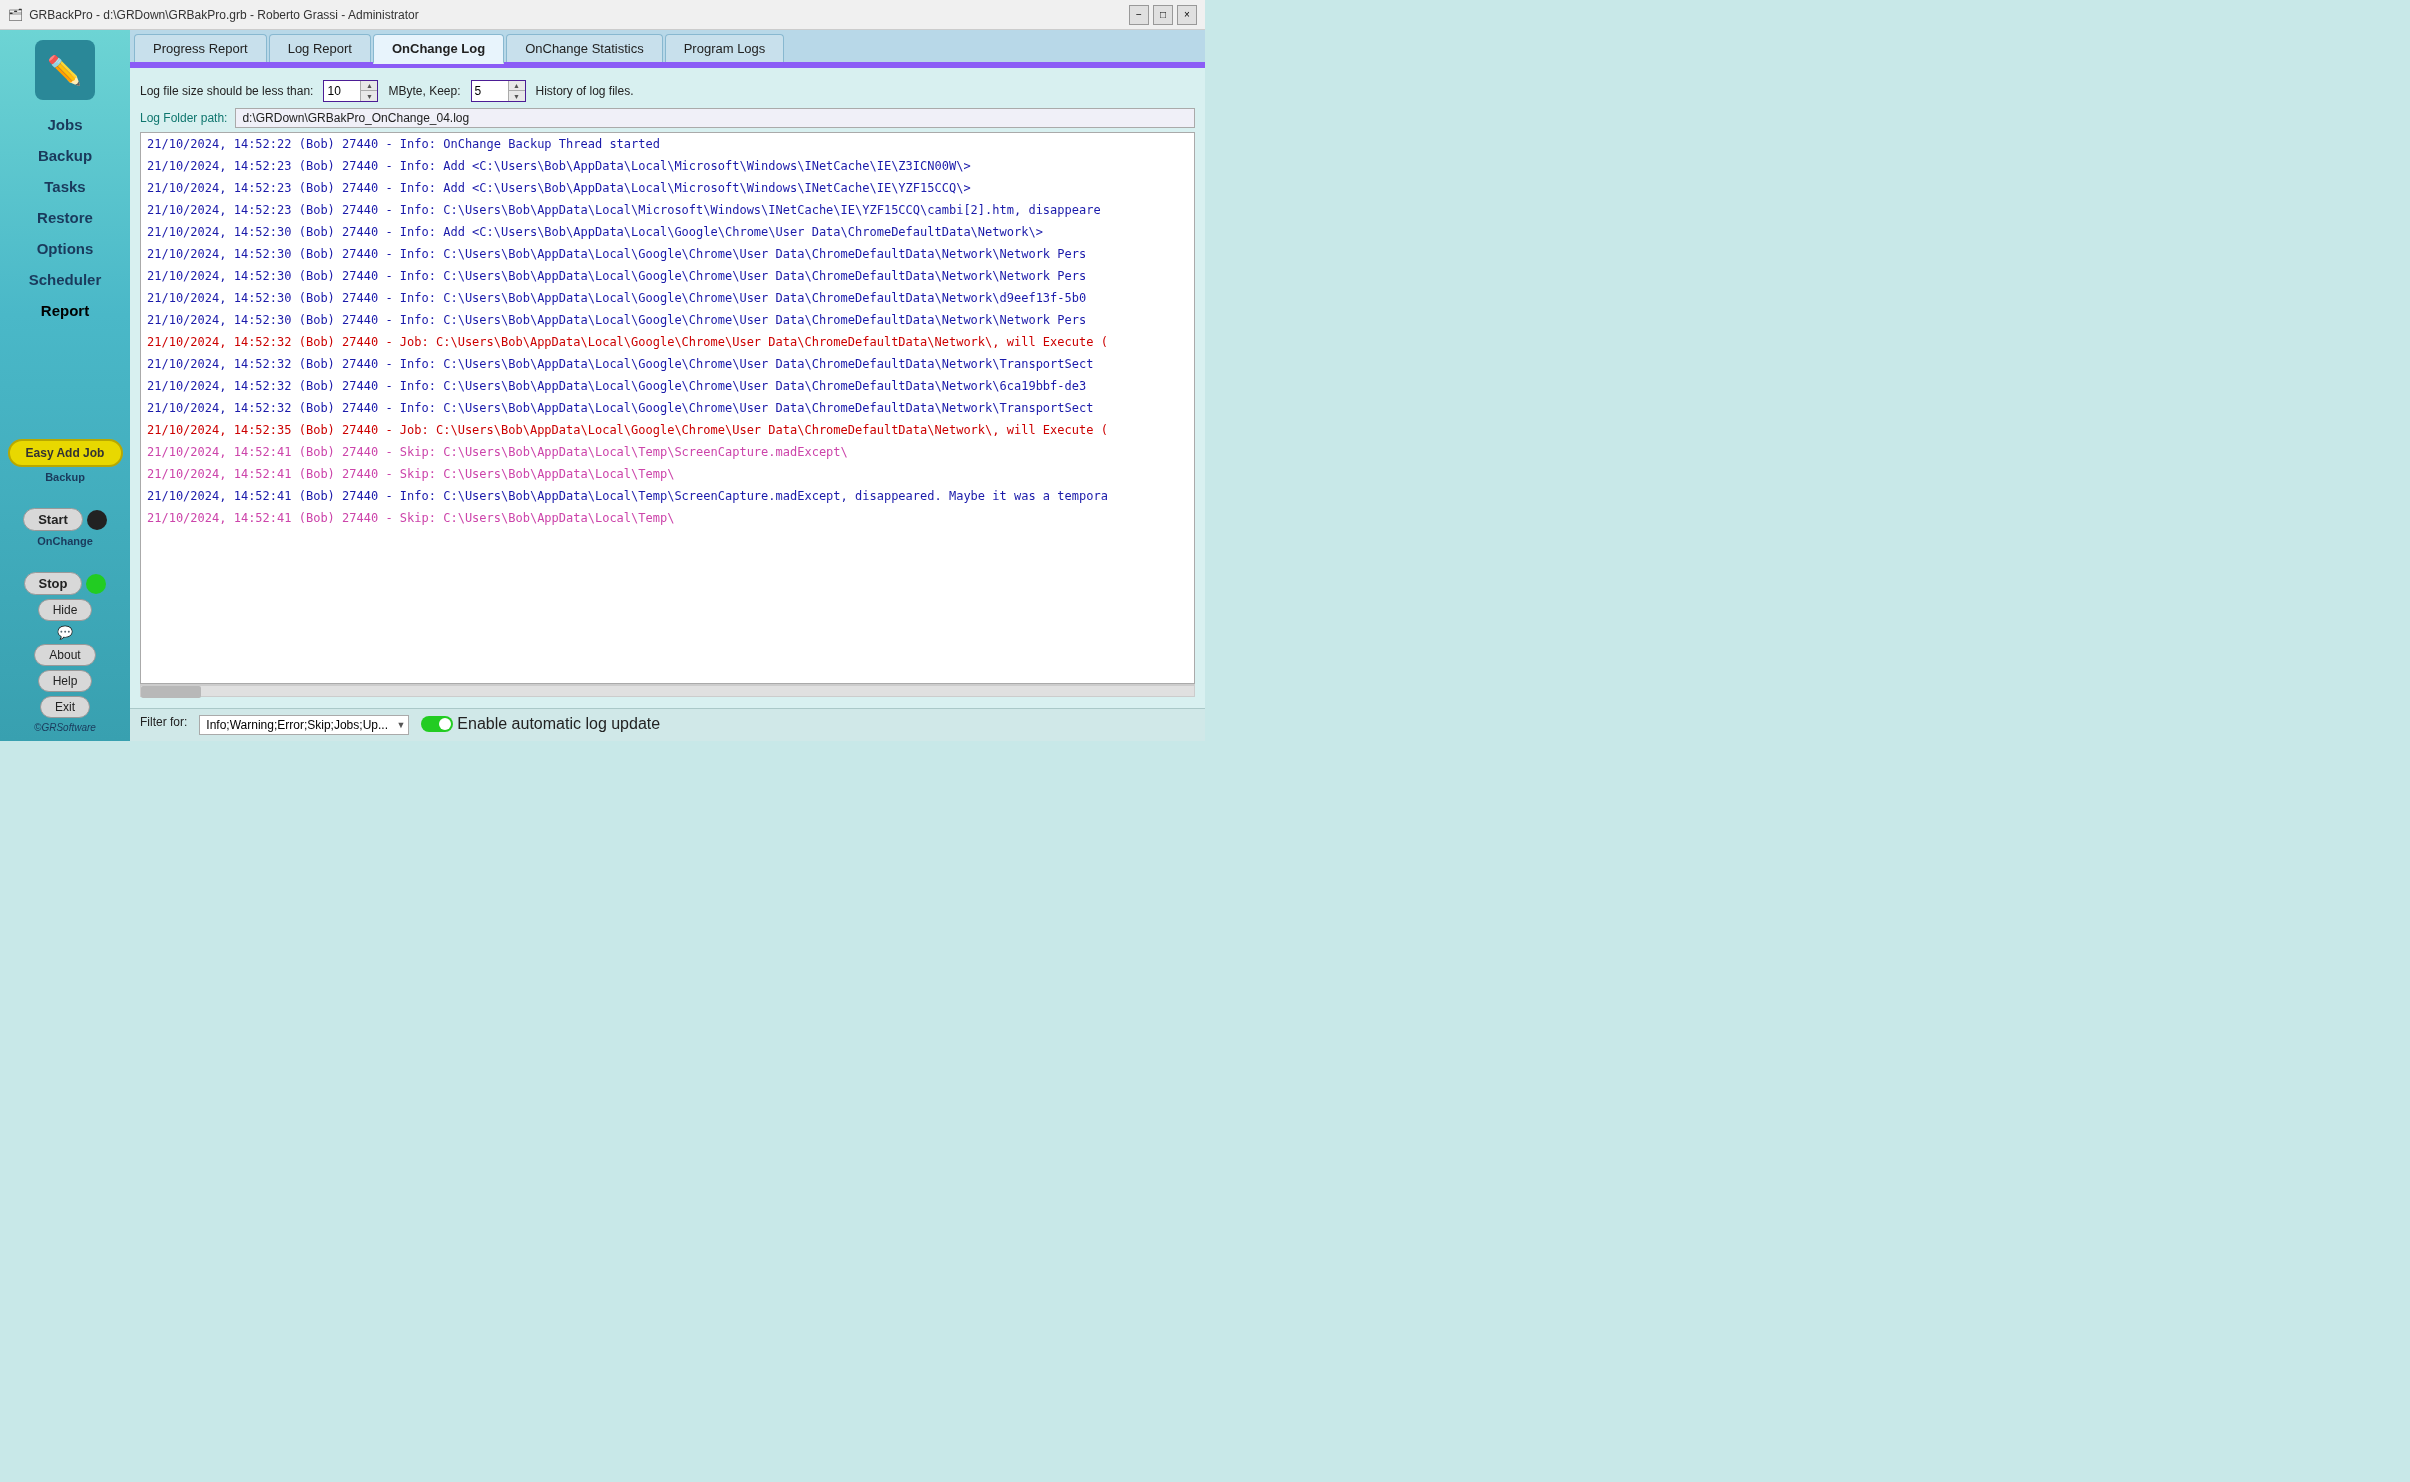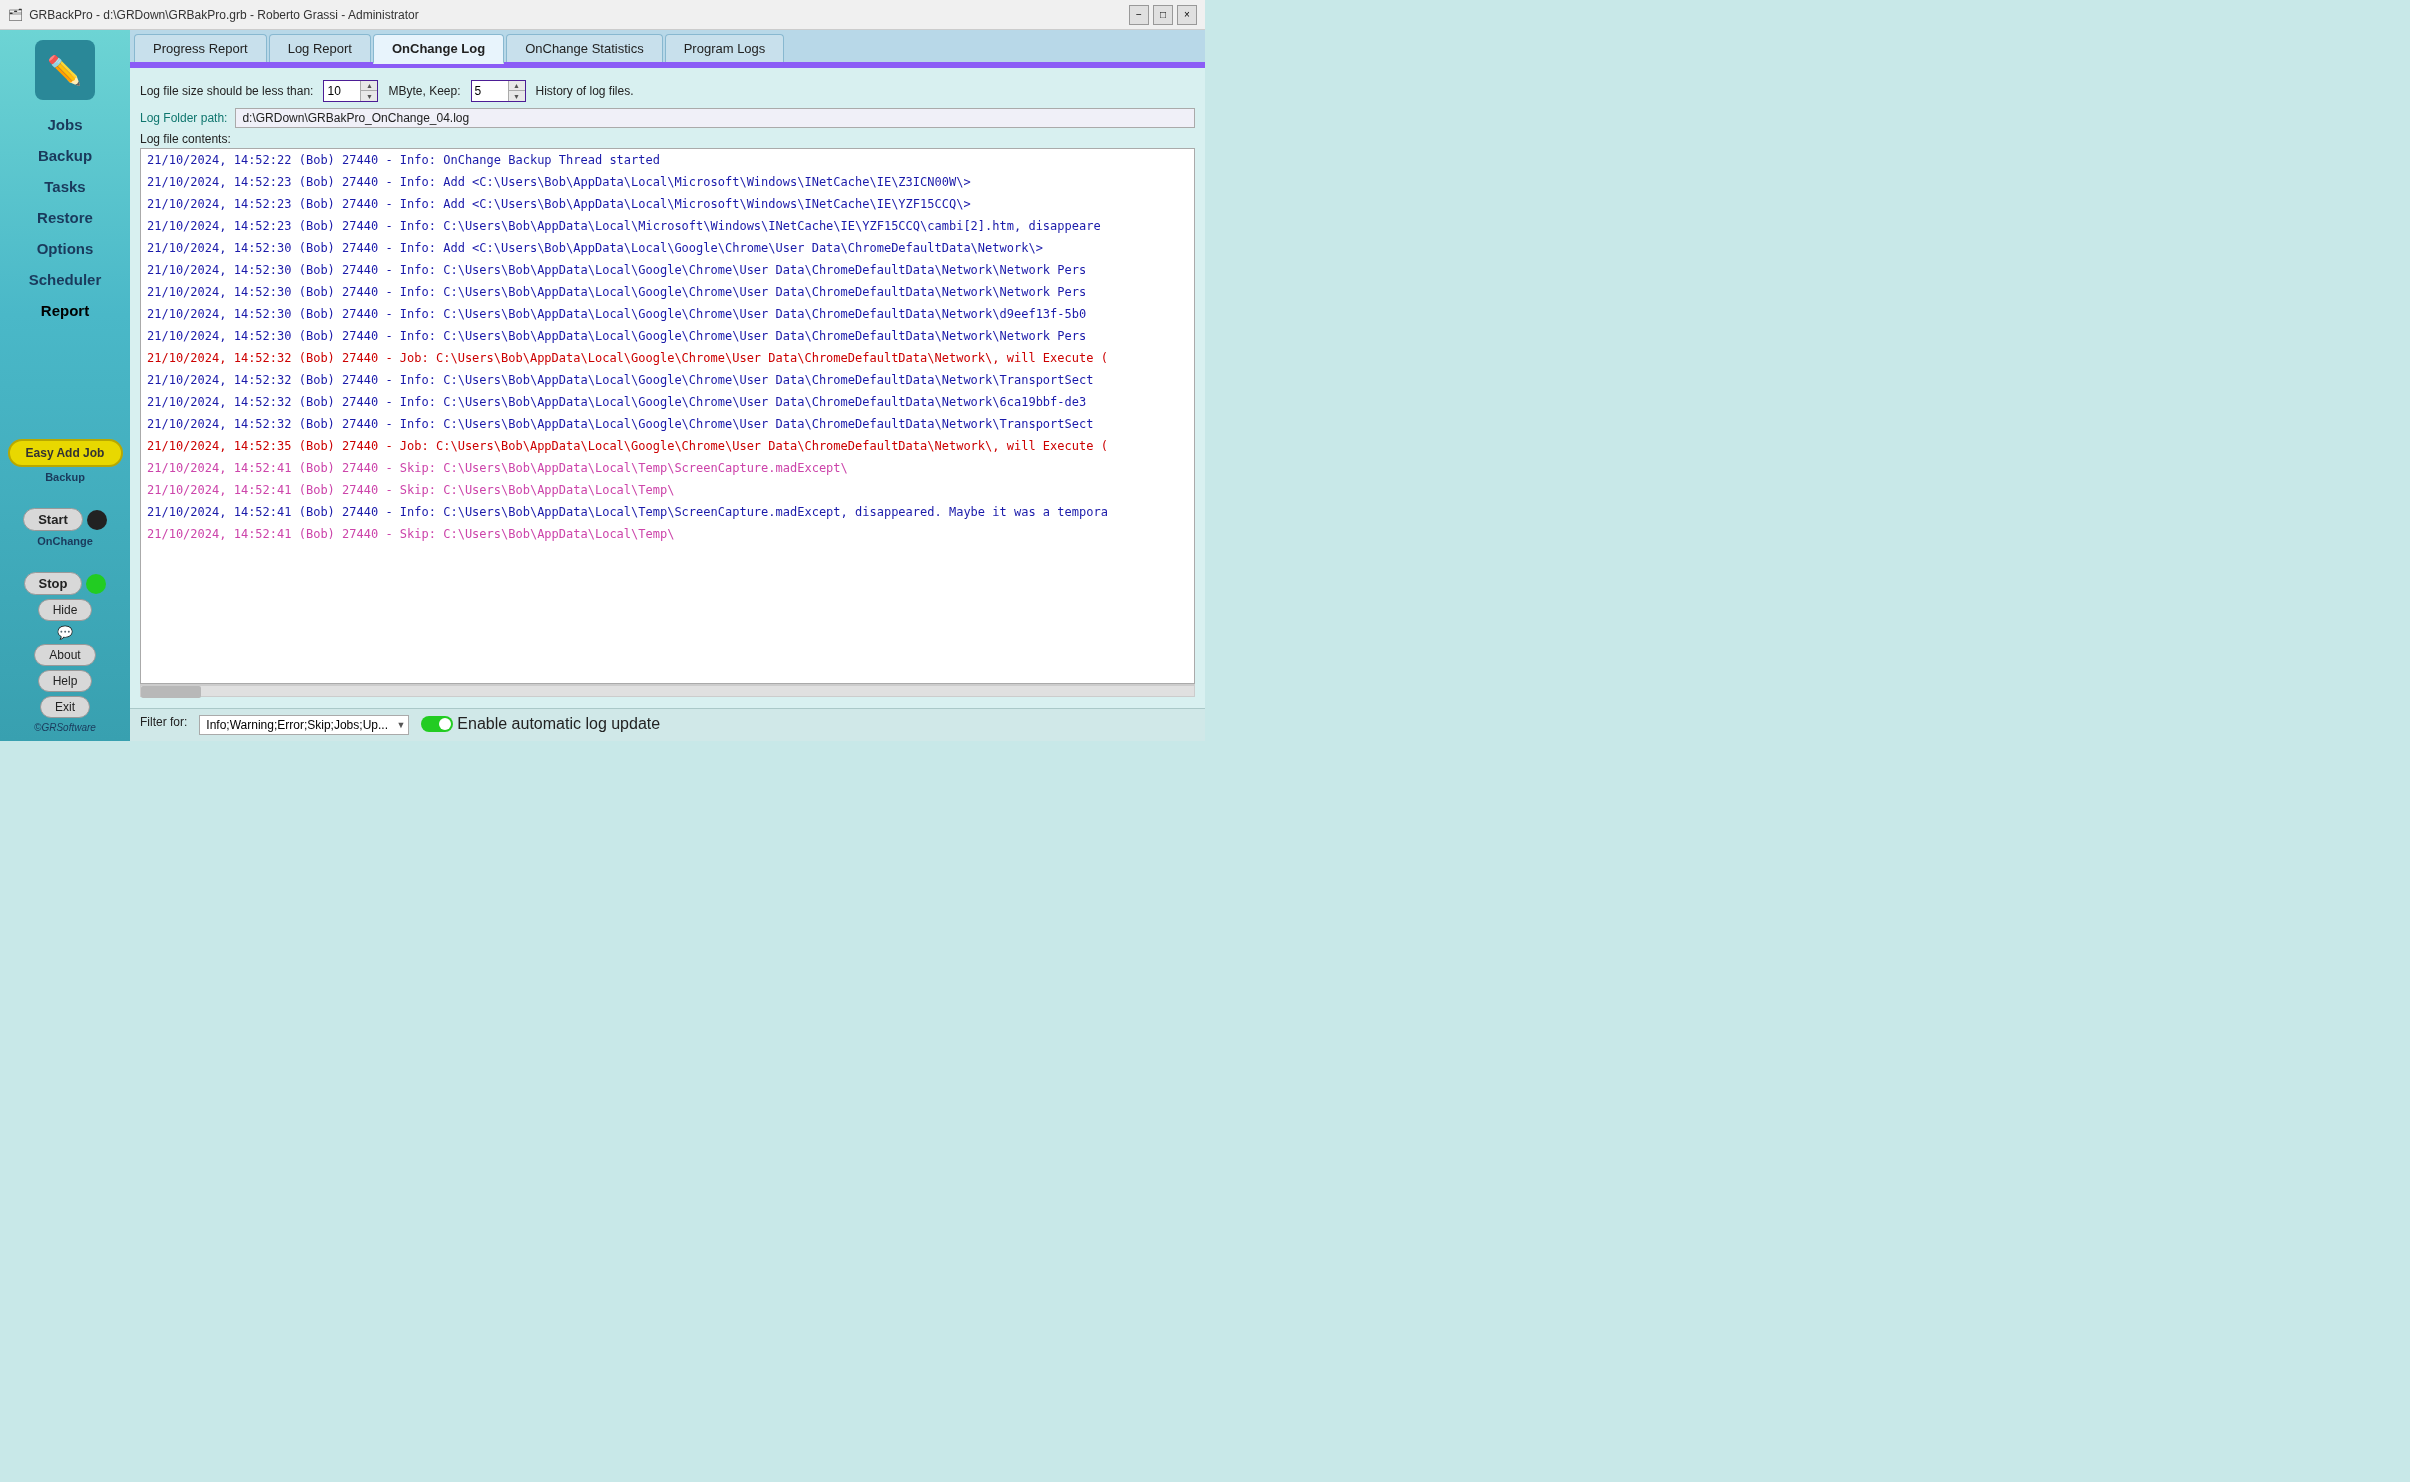--- a/index.html
+++ b/index.html
@@ -419,21 +419,20 @@
           </div>
         </div>
         <span class="options-label">History of log files.</span>
       </div>
 
       <div class="path-row">
         <span class="path-label">Log Folder path:</span>
         <input class="path-input" type="text" value="d:\GRDown\GRBakPro_OnChange_04.log" style="">
       </div>
 
-      <div class="log-contents-label">Log file contents:</div>
 
       <div class="log-area" id="log-area">
 
       <div class="log-line log-blue">21/10/2024, 14:52:22 (Bob) 27440 - Info: OnChange Backup Thread started</div>
           <div class="log-line log-blue">21/10/2024, 14:52:23 (Bob) 27440 - Info: Add &lt;C:\Users\Bob\AppData\Local\Microsoft\Windows\INetCache\IE\Z3ICN00W\&gt;</div>
           <div class="log-line log-blue">21/10/2024, 14:52:23 (Bob) 27440 - Info: Add &lt;C:\Users\Bob\AppData\Local\Microsoft\Windows\INetCache\IE\YZF15CCQ\&gt;</div>
           <div class="log-line log-blue">21/10/2024, 14:52:23 (Bob) 27440 - Info: C:\Users\Bob\AppData\Local\Microsoft\Windows\INetCache\IE\YZF15CCQ\cambi[2].htm, disappeare</div>
           <div class="log-line log-blue">21/10/2024, 14:52:30 (Bob) 27440 - Info: Add &lt;C:\Users\Bob\AppData\Local\Google\Chrome\User Data\ChromeDefaultData\Network\&gt;</div>
           <div class="log-line log-blue">21/10/2024, 14:52:30 (Bob) 27440 - Info: C:\Users\Bob\AppData\Local\Google\Chrome\User Data\ChromeDefaultData\Network\Network Pers</div>
           <div class="log-line log-blue">21/10/2024, 14:52:30 (Bob) 27440 - Info: C:\Users\Bob\AppData\Local\Google\Chrome\User Data\ChromeDefaultData\Network\Network Pers</div>

